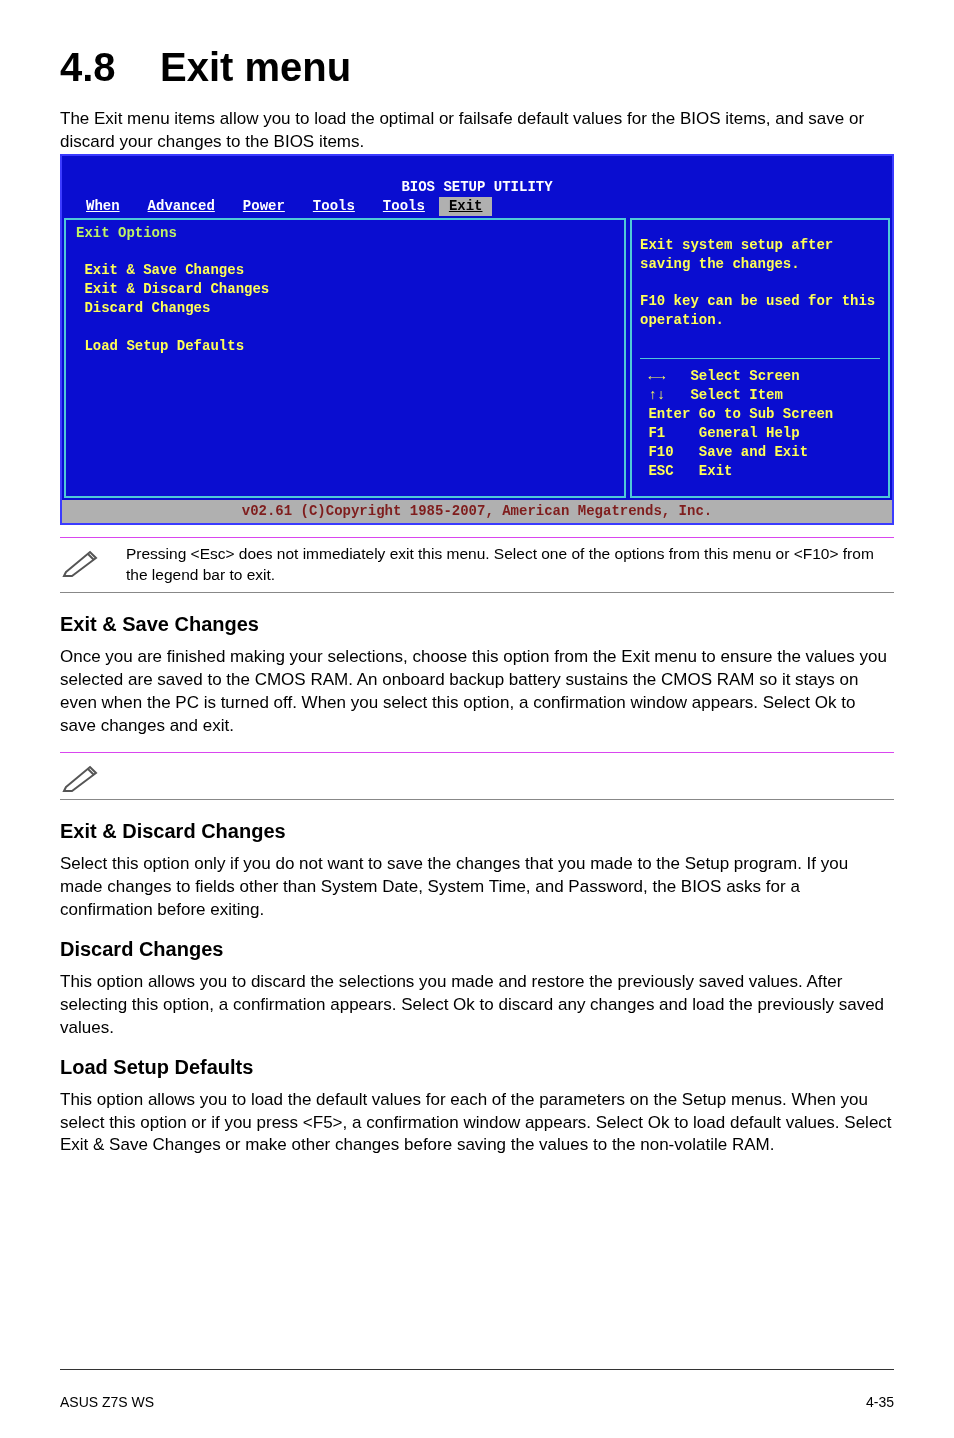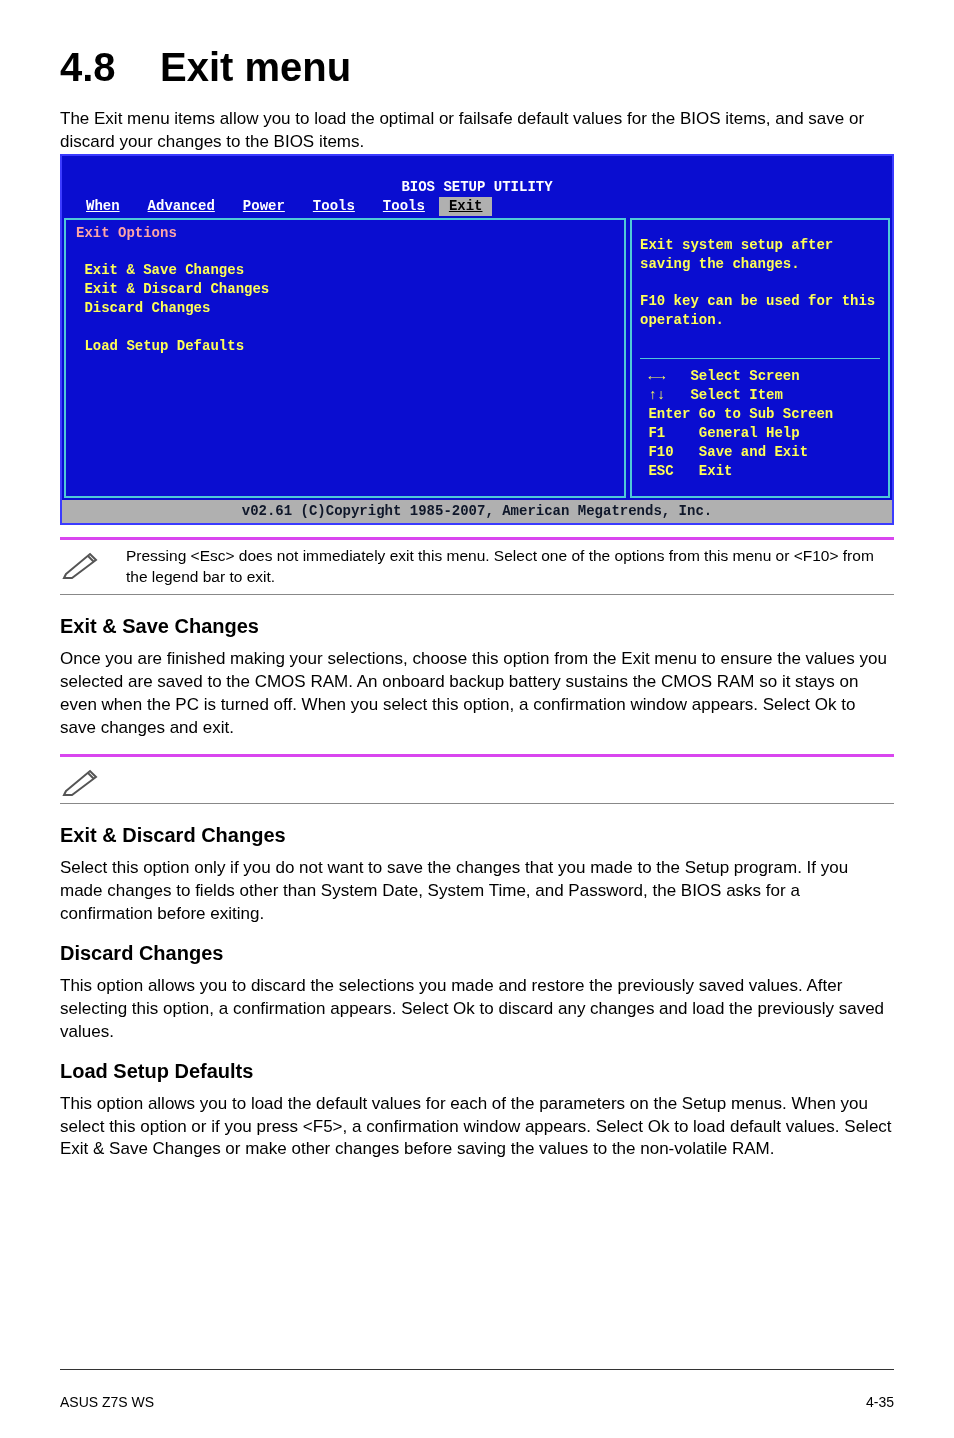--- a/index.html
+++ b/index.html
@@ -56,45 +56,45 @@
     color: #fff;
   }
   .bios-left {
     flex: 1;
     border: 2px solid #4fc8d8;
     margin: 2px;
     padding: 4px 10px 80px 10px;
     color: #ffff55;
     white-space: pre;
   }
-  .bios-left .white { color: #fca5a5; font-weight: bold; }
+  .bios-left .white { color: #bef264; font-weight: bold; }
   .bios-right {
     width: 260px;
     border: 2px solid #4fc8d8;
     margin: 2px;
     padding: 16px 8px;
     color: #ffff55;
     white-space: pre-wrap;
     position: relative;
   }
   .bios-right .sep {
     border-top: 1px solid #4fc8d8;
     margin: 28px 0 8px 0;
   }
   .bios-footer {
     background: #b0b0b0;
-    color: #0f172a;
+    color: #7f1d1d;
     text-align: center;
     font-weight: bold;
     padding: 2px 0;
   }
   .note-row {
     display: flex;
     align-items: flex-start;
-    border-top: 3px solid #d946ef;
+    border-top: 1px solid #d946ef;
     border-bottom: 1px solid #888;
     padding: 6px 0;
     margin-bottom: 18px;
     gap: 18px;
   }
   .note-icon {
     width: 48px;
     flex-shrink: 0;
     display: flex;
     align-items: center;

